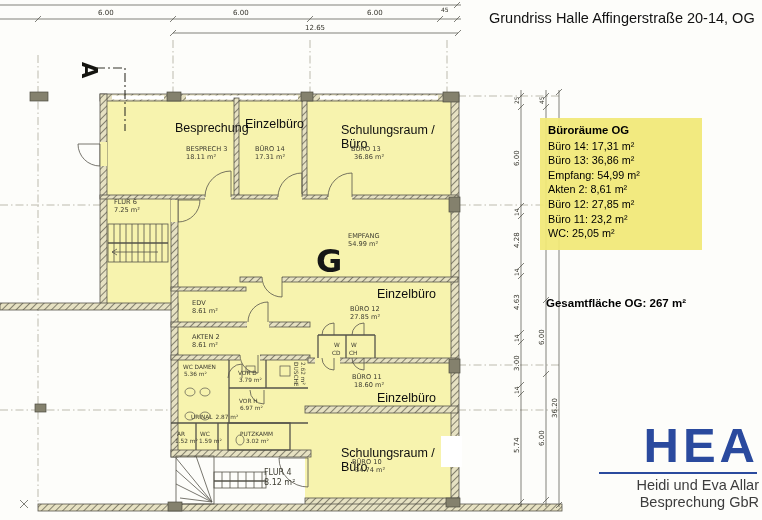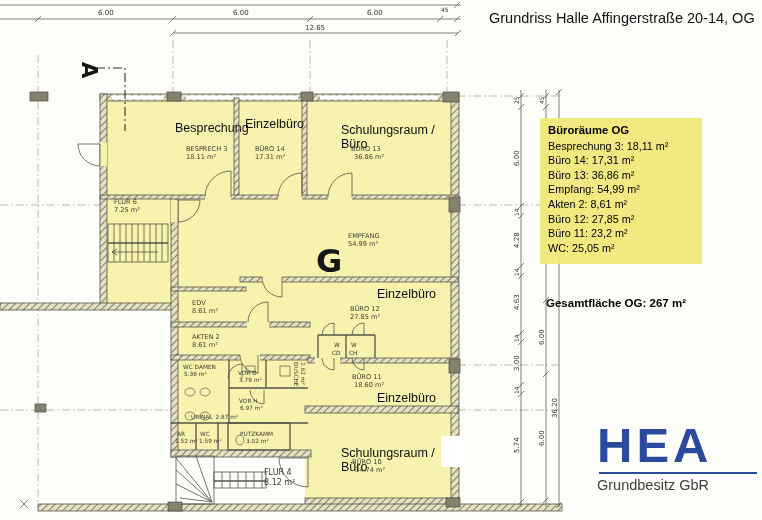--- a/index.html
+++ b/index.html
@@ -5,21 +5,21 @@
   html,body{margin:0;padding:0;}
   .page{position:relative;width:762px;height:520px;background:#fdfdfa;overflow:hidden;
         font-family:"Liberation Sans",sans-serif;}
   .plan-svg{position:absolute;left:0;top:0;}
   .title-block{position:absolute;left:489px;top:8px;font-size:14.5px;line-height:1.4;
         color:#121212;}
   .legend{position:absolute;left:540px;top:118px;width:148px;background:rgba(241,232,118,0.93);
         padding:5px 6px 9px 8px;font-size:10.8px;line-height:14.6px;color:#000;}
   .legend-title{font-weight:bold;font-size:11.3px;margin-bottom:1px;}
   .total-line{position:absolute;left:546px;top:297px;font-weight:bold;font-size:11.5px;color:#000;}
-  .logo{position:absolute;left:597px;top:420px;width:162px;text-align:left;}
+  .logo{position:absolute;left:597px;top:420px;width:162px;text-align:right;}
   .logo-acronym{font-size:49px;font-weight:bold;color:#2a4a9e;letter-spacing:4px;line-height:1.05;}
   .logo-rule{height:2px;background:#2a4a9e;margin:1px 2px 3px 2px;}
   .logo-line{font-size:14.5px;font-weight:500;color:#3d3d3d;line-height:1.12;}
   
   .ovl{font:12.5px "Liberation Sans",sans-serif;fill:#0e0e0e;}
   .ann{font:6.6px "DejaVu Sans",sans-serif;fill:#3d3c31;}
   .annS{font:5.8px "DejaVu Sans",sans-serif;fill:#3d3c31;}
   .dim{font:7px "DejaVu Sans",sans-serif;fill:#35342b;}
   .dimS{font:6px "DejaVu Sans",sans-serif;fill:#35342b;}
   .gmark{font:32px "DejaVu Sans",sans-serif;font-weight:bold;fill:#161616;}
@@ -306,31 +306,31 @@
     <text class="dim" transform="rotate(-90 557 418)" x="557" y="418">36.20</text>
   </g>
 </svg>
 
   <div class="title-block">
     <div>Grundriss Halle Affingerstraße 20-14, OG</div>
   </div>
 
   <div class="legend">
     <div class="legend-title">Büroräume OG</div>
-    <div>Besprechung 3: 18,11 m²</div>
     <div>Büro 14: 17,31 m²</div>
     <div>Büro 13: 36,86 m²</div>
     <div>Empfang: 54,99 m²</div>
     <div>Akten 2: 8,61 m²</div>
     <div>Büro 12: 27,85 m²</div>
     <div>Büro 11: 23,2 m²</div>
     <div>WC: 25,05 m²</div>
   </div>
 
   <div class="total-line">Gesamtfläche OG: 267 m²</div>
 
   <div class="logo">
     <div class="logo-acronym">HEA</div>
     <div class="logo-rule"></div>
-    <div class="logo-line">Grundbesitz GbR</div>
+    <div class="logo-line">Heidi und Eva Allar</div>
+    <div class="logo-line">Besprechung GbR</div>
   </div>
 
 </div>
 
 </body></html>

